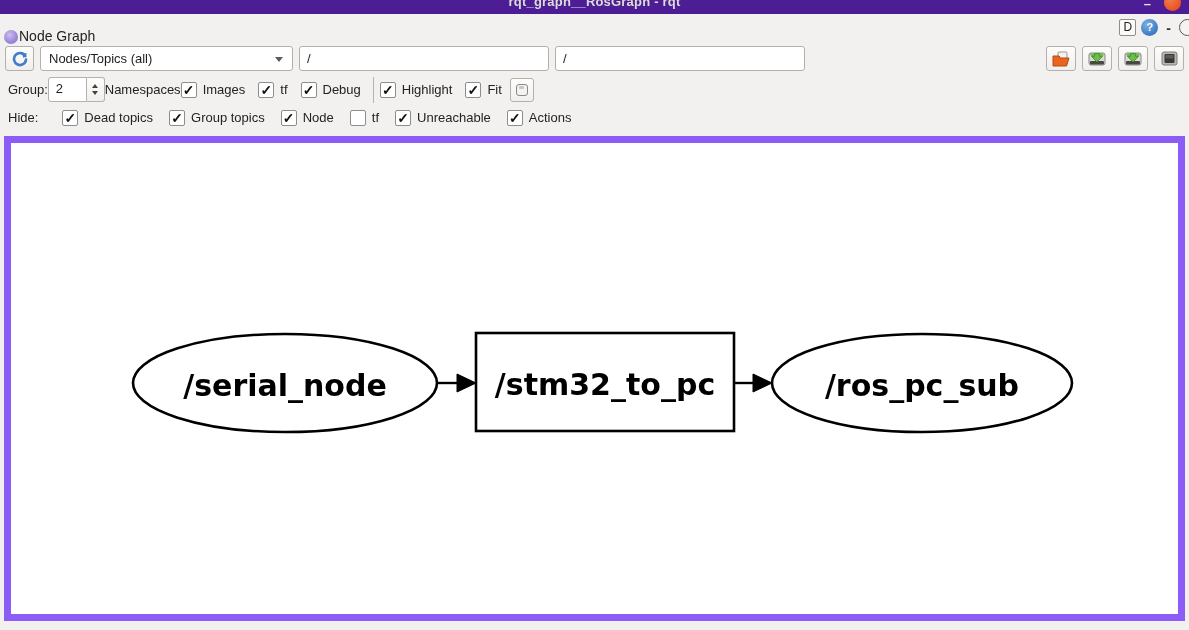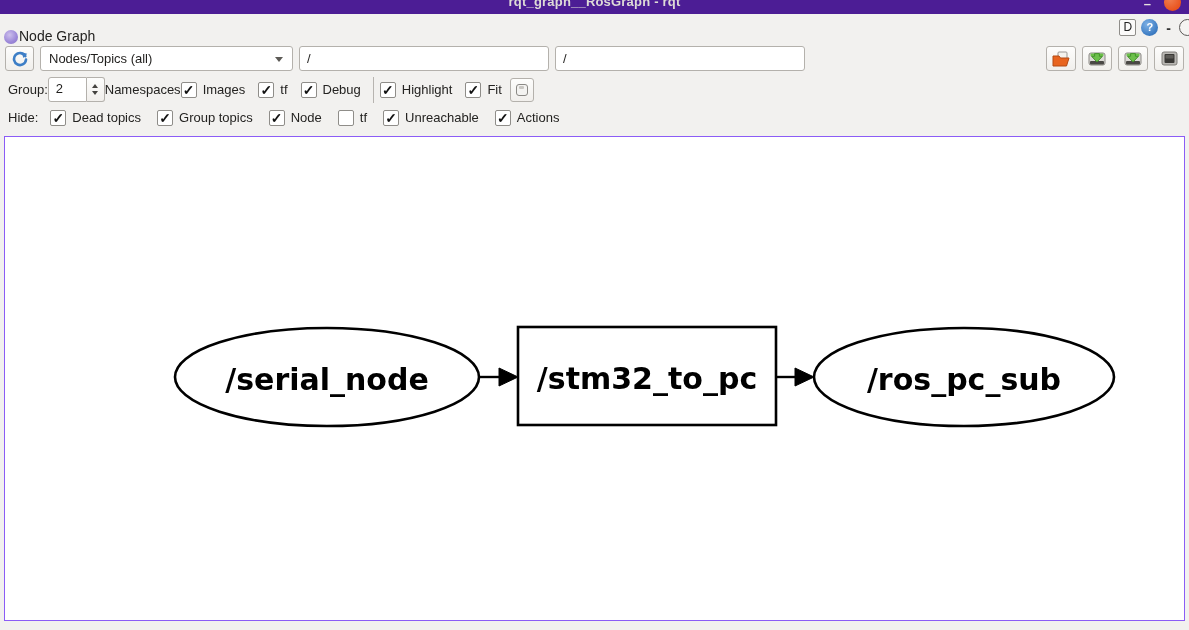--- a/index.html
+++ b/index.html
@@ -67,21 +67,21 @@
     border-left: 4px solid transparent; border-right: 4px solid transparent; border-top: 5px solid #5c5a56;
   }
   .filterinput {
     width: 250px; height: 25px; border: 1px solid #b4b1ac; border-radius: 3px; background: #fff;
     padding: 0 7px; font-family: "Liberation Sans", sans-serif; font-size: 13px; color: #1f1e1c; flex: none;
   }
   .toolspacer { flex: 1; }
   .iconbtn { width: 30px; flex: none; }
   
   .optrow { display: flex; align-items: center; padding: 4px 8px 5px 8px; height: 30px; }
-  .hiderow { display: flex; align-items: center; padding: 2px 17px 5px 8px; gap: 12px; height: 28px; }
+  .hiderow { display: flex; align-items: center; padding: 2px 17px 5px 8px; gap: 24px; height: 28px; }
   .lbl { color: #242321; }
   .spin { display: flex; align-items: stretch; height: 25px; }
   .spinfield {
     width: 39px; border: 1px solid #b4b1ac; border-radius: 3px 0 0 3px; background: #fff;
     padding: 3px 0 0 7px;
   }
   .spinarrows {
     width: 18px; border: 1px solid #b4b1ac; border-left: none; border-radius: 0 3px 3px 0;
     background: linear-gradient(#fdfdfc, #f1efec); display: flex; flex-direction: column;
     align-items: center; justify-content: center; gap: 3px;
@@ -98,22 +98,21 @@
   .fitbtn .sq {
     width: 12px; height: 12px; border: 1.6px solid #8b8985; border-radius: 3px; background: #f4f3f1;
     position: relative;
   }
   .fitbtn .sq::after {
     content:""; position:absolute; left:2px; top:1px; width:5px; height:3px; background:#c9c7c3; border-radius:1px;
   }
   
   .canvas {
     margin: 3px 4px 0 4px; width: 1181px; height: 485px; background: #fff;
-    border: 1px solid #8b5cf6;
-    padding-left: 48px;
+    border: 7px solid #8b5cf6;
   }
   .gnode { fill: #fff; stroke: #000; stroke-width: 2.6px; }
   .gedge { stroke: #000; stroke-width: 2.4px; }
   .garrow { fill: #000; stroke: #000; }
   .gtext {
     font-family: "DejaVu Sans", sans-serif; font-size: 30px; font-weight: 700;
     text-anchor: middle; dominant-baseline: central; fill: #000;
   }
   
   svg.icon { display: block; }

